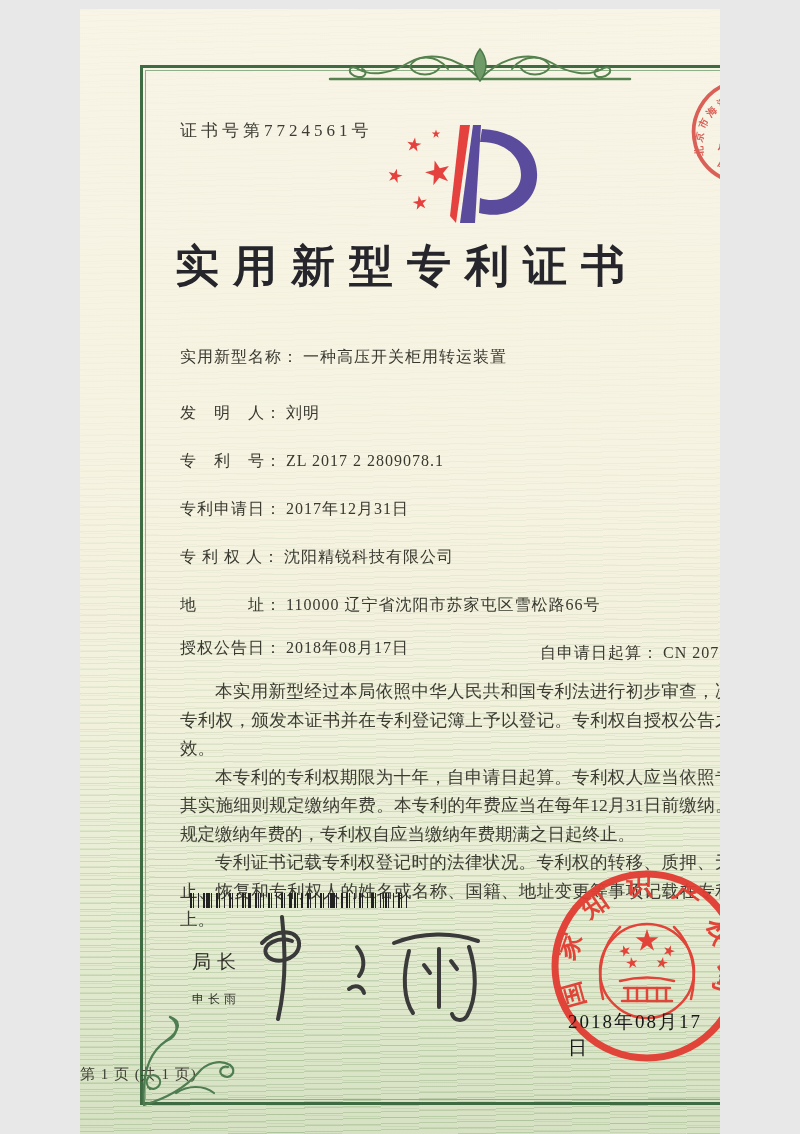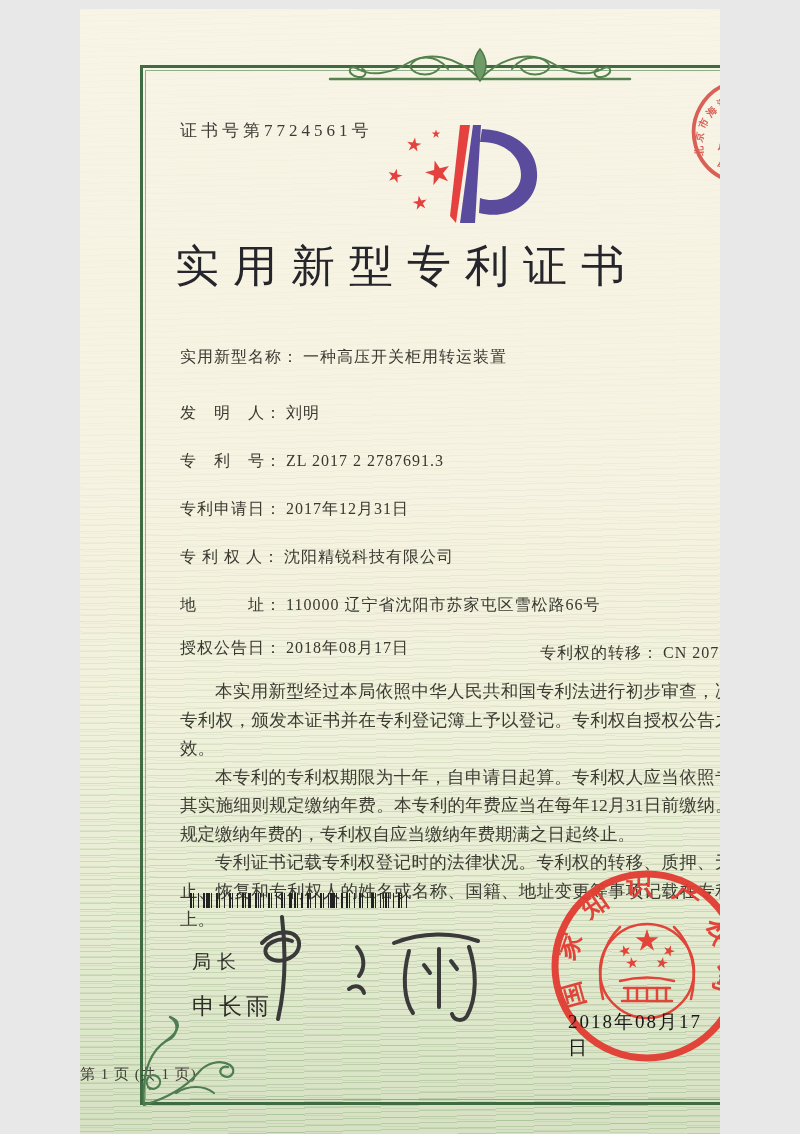--- a/index.html
+++ b/index.html
@@ -12,34 +12,34 @@
     position:absolute;left:0;top:0;right:0;bottom:0;pointer-events:none;
     background:
       repeating-linear-gradient(178.5deg,rgba(128,162,110,.34) 0 1px,rgba(128,162,110,0) 1px 6px),
       repeating-linear-gradient(181.5deg,rgba(128,162,110,.18) 0 1px,rgba(128,162,110,0) 1px 9px);
     -webkit-mask-image:linear-gradient(180deg,rgba(0,0,0,.06) 0%,rgba(0,0,0,.10) 35%,rgba(0,0,0,.45) 62%,rgba(0,0,0,.85) 80%,#000 100%);
     mask-image:linear-gradient(180deg,rgba(0,0,0,.06) 0%,rgba(0,0,0,.10) 35%,rgba(0,0,0,.45) 62%,rgba(0,0,0,.85) 80%,#000 100%);
   }
   .frame{position:absolute;left:60px;top:56px;width:684px;height:1040px;border:3px solid #3e6b41;box-sizing:border-box;}
   .frame-inner{position:absolute;left:2px;top:2px;right:2px;bottom:2px;border:1px solid #8fb089;}
   .cert-no{position:absolute;left:100px;top:110px;font-size:17px;letter-spacing:4px;color:#3c3c34;}
-  .title{position:absolute;left:0;right:0;top:228px;text-align:center;font-size:44px;font-weight:400;letter-spacing:14px;text-indent:14px;color:#25252b;}
+  .title{position:absolute;left:0;right:0;top:228px;text-align:center;font-size:44px;font-weight:700;letter-spacing:14px;text-indent:14px;color:#25252b;}
   .field{position:absolute;left:100px;font-size:16px;color:#38382f;white-space:nowrap;letter-spacing:1px;}
   .field .lbl{margin-right:4px;}
   .field.right-col{left:460px;}
   .body-text{position:absolute;left:100px;top:668px;width:606px;font-size:17.5px;line-height:28.5px;text-align:justify;color:#3c3c33;}
   .body-text p{margin:0;text-indent:2em;}
   .barcode{
     position:absolute;left:110px;top:884px;width:218px;height:15px;
     background:
       repeating-linear-gradient(90deg,#222 0 2px,transparent 2px 3px,#222 3px 4px,transparent 4px 8px,#222 8px 9px,transparent 9px 13px),
       repeating-linear-gradient(90deg,transparent 0 17px,#222 17px 20px,transparent 20px 29px,#222 29px 30px,transparent 30px 41px);
   }
   .issuer-title{position:absolute;left:112px;top:940px;font-size:19px;letter-spacing:6px;color:#2f2f28;text-align:right;}
-  .issuer-name{position:absolute;left:112px;top:982px;font-size:23px;letter-spacing:4px;color:#2f2f28;}
+  .issuer-name{position:absolute;left:112px;top:982px;font-size:12px;letter-spacing:4px;color:#2f2f28;}
   .seal-date{position:absolute;left:488px;top:1000px;font-size:19px;letter-spacing:2px;color:#181818;z-index:6;font-family:"Liberation Serif",serif;}
   .footer{position:absolute;left:0;right:0;top:1056px;text-align:left;font-size:15px;color:#3f3f35;letter-spacing:1px;}
   .svg-abs{position:absolute;}
   .stamp-top{left:608px;top:66px;width:114px;height:114px;transform:rotate(-16deg);opacity:.92;z-index:5;}
   .seal-bottom{left:460px;top:850px;width:214px;height:214px;opacity:.95;z-index:5;}
   .logo{left:298px;top:110px;width:170px;height:128px;}
   .signature{left:158px;top:900px;width:266px;height:118px;z-index:4;}
   .ornament-top{left:248px;top:30px;width:304px;height:52px;z-index:2;}
   .flourish{width:122px;height:92px;z-index:2;}
   .flourish.bl{left:56px;top:1006px;}
@@ -110,36 +110,36 @@
 
   <div class="title">实用新型专利证书</div>
 
   <div class="field" style="top:338px">
     <span class="lbl">实用新型名称：</span><span>一种高压开关柜用转运装置</span>
   </div>
   <div class="field" style="top:394px">
     <span class="lbl">发　明　人：</span><span>刘明</span>
   </div>
   <div class="field" style="top:442px">
-    <span class="lbl">专　利　号：</span><span>ZL 2017 2 2787691.3</span>
+    <span class="lbl">专　利　号：</span><span>ZL 2017 2 2809078.1</span>
   </div>
   <div class="field" style="top:490px">
     <span class="lbl">专利申请日：</span><span>2017年12月31日</span>
   </div>
   <div class="field" style="top:538px">
     <span class="lbl">专 利 权 人：</span><span>沈阳精锐科技有限公司</span>
   </div>
   <div class="field" style="top:586px">
     <span class="lbl">地　　　址：</span><span>110000 辽宁省沈阳市苏家屯区雪松路66号</span>
   </div>
   <div class="field" style="top:629px">
     <span class="lbl">授权公告日：</span><span>2018年08月17日</span>
   </div>
   <div class="field right-col" style="top:634px">
-    <span class="lbl">专利权的转移：</span><span>CN 207738338 U</span>
+    <span class="lbl">自申请日起算：</span><span>CN 207738338 U</span>
   </div>
 
   <div class="body-text">
     <p>本实用新型经过本局依照中华人民共和国专利法进行初步审查，决定授予专利权，颁发本证书并在专利登记簿上予以登记。专利权自授权公告之日起生效。</p>
     <p>本专利的专利权期限为十年，自申请日起算。专利权人应当依照专利法及其实施细则规定缴纳年费。本专利的年费应当在每年12月31日前缴纳。未按照规定缴纳年费的，专利权自应当缴纳年费期满之日起终止。</p>
     <p>专利证书记载专利权登记时的法律状况。专利权的转移、质押、无效、终止、恢复和专利权人的姓名或名称、国籍、地址变更等事项记载在专利登记簿上。</p>
   </div>
 
   <div class="barcode"></div>
 

